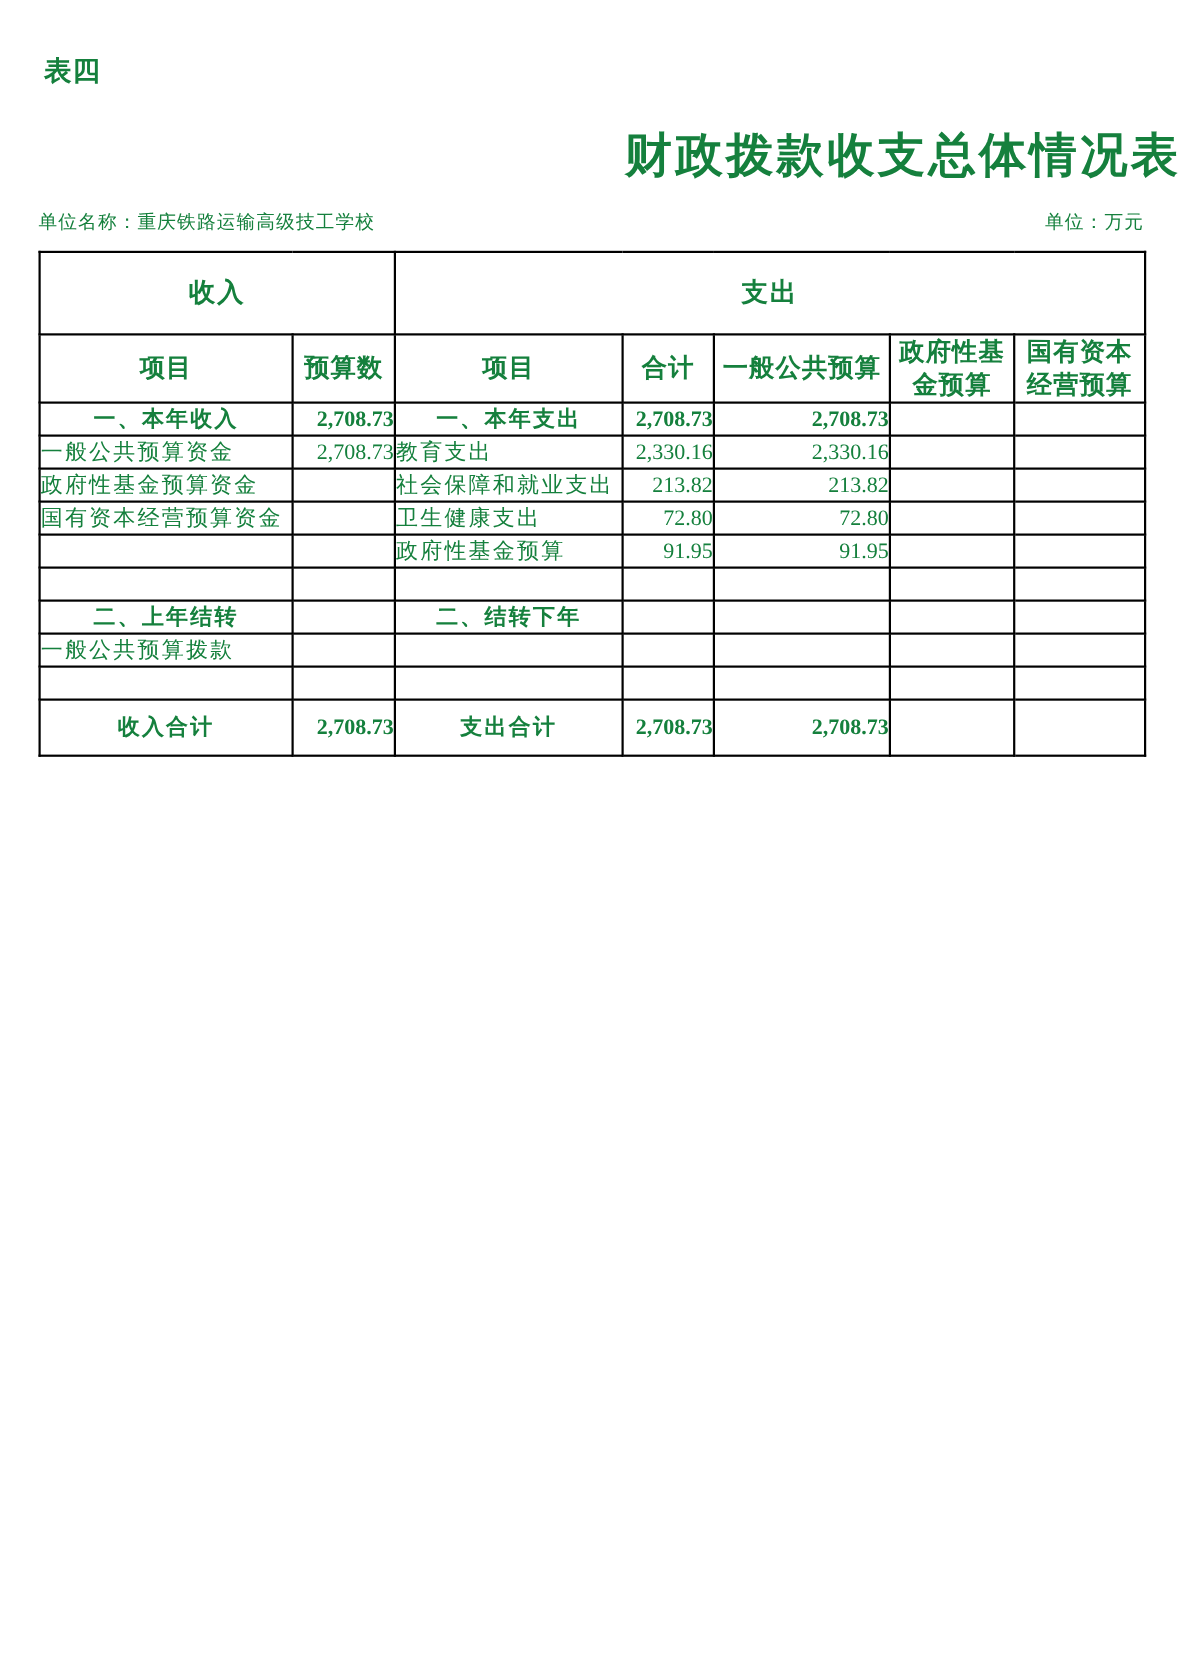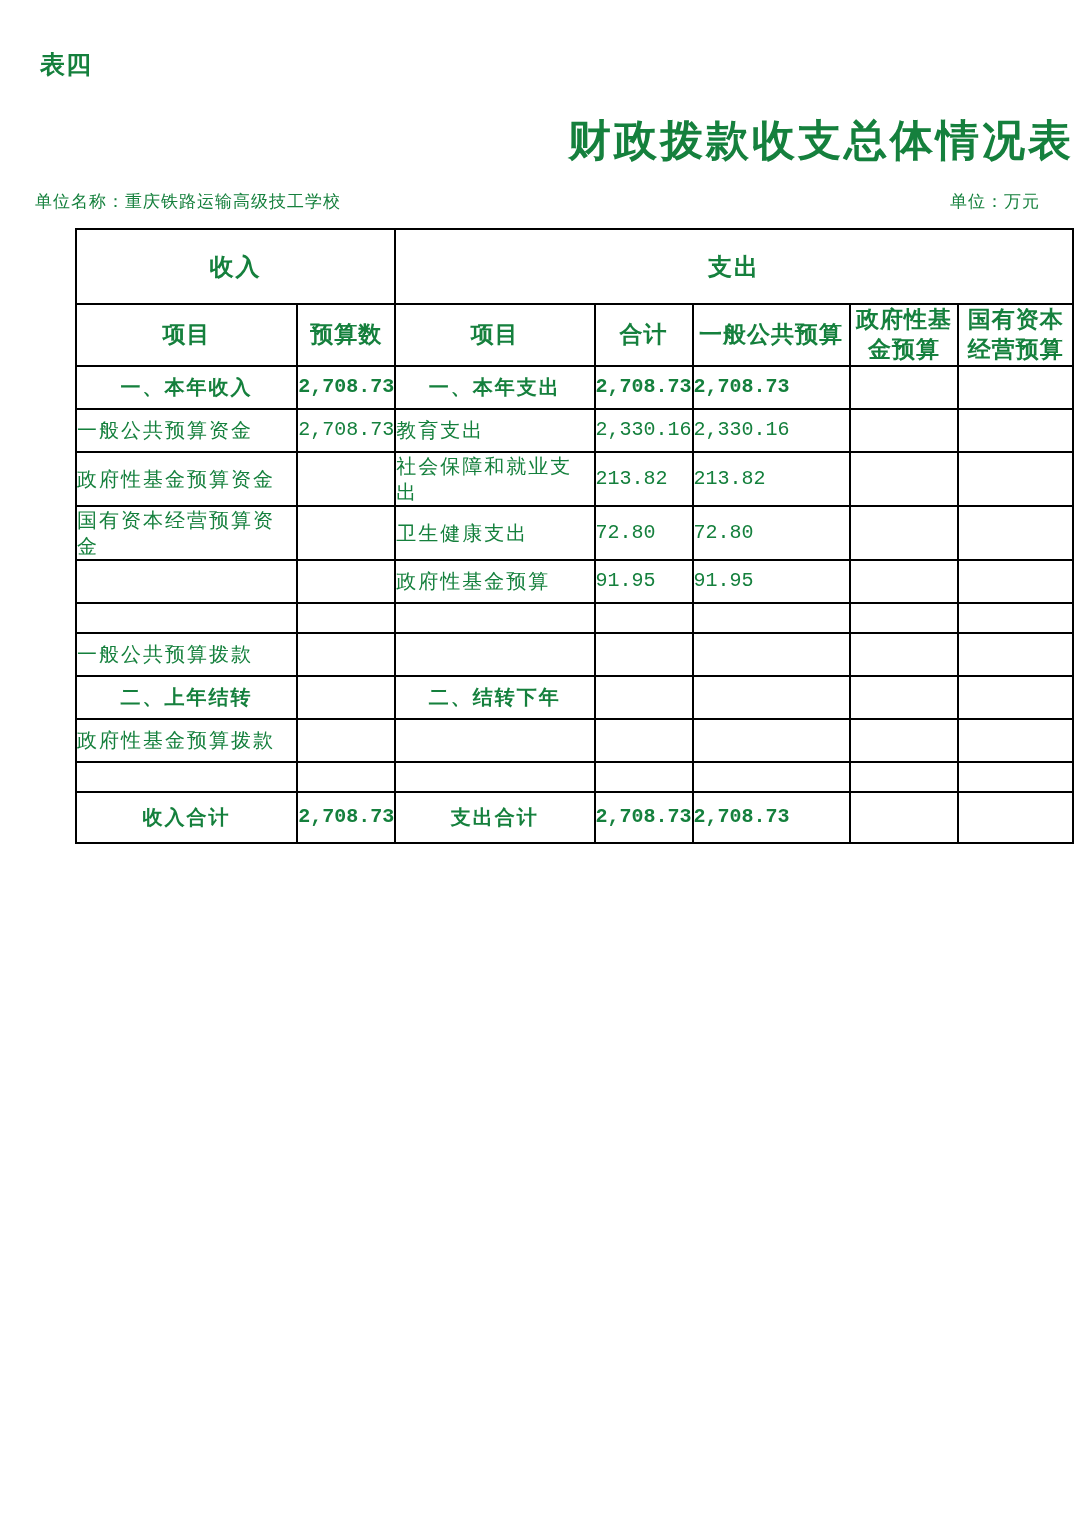--- a/index.html
+++ b/index.html
@@ -18,42 +18,42 @@
     text-align:right; font-weight:bold; font-size:43px;
     letter-spacing:3px; font-family:Liberation Serif, serif;
   }
   .meta {
     position:absolute; top:190px; left:35px; width:1005px;
     display:flex; justify-content:space-between;
     font-size:17px; letter-spacing:1px;
   }
   table.budget {
     position:absolute; top:228px; left:35px;
-    border-collapse:collapse; table-layout:fixed;margin-left:40px;
+    border-collapse:collapse; table-layout:fixed;
   }
   table.budget td, table.budget th {
     border:2px solid #000; padding:0; vertical-align:middle;
     overflow:hidden; line-height:1.3;
   }
   th {
     font-family:"Liberation Sans", sans-serif;
     font-weight:bold; font-size:23px; text-align:center; letter-spacing:1px;
   }
   th.group-h { font-size:24px; letter-spacing:2px; }
   th.pad-lg { padding:0 16px; }
   th.pad-md { padding:0 8px; }
   th.pad-sm { padding:0 6px; }
   tr.h1 { height:75px; }
   tr.h2 { height:58px; }
-  tr.r  { height:43px; }
+  tr.r  { height:30px; }
   tr.rs { height:30px; }
   tr.rt { height:51px; }
   td { font-size:20px; }
   td.item { text-align:left; padding-left:6px; letter-spacing:2px; }
-  td.num  { padding-right:4px; font-family:Liberation Mono, monospace; }
+  td.num  { text-align:right; padding-right:4px; font-family:Liberation Serif, serif; }
   td.num5 { padding-right:6px; }
   tr.cat td.item { text-align:center; font-weight:bold; padding-left:0; }
   tr.cat td.num  { font-weight:bold; }
 </style>
 </head>
 <body>
 
 <div class="sheet">
 
   <div class="table-label">表四</div>
@@ -145,49 +145,40 @@
     <tr class="rs">
       <td class="item"></td>
       <td class="num"></td>
       <td class="item"></td>
       <td class="num"></td>
       <td class="num num5"></td>
       <td class="num"></td>
       <td class="num"></td>
     </tr>
 
-    <tr class="r">
-      <td class="item">一般公共预算拨款</td>
-      <td class="num"></td>
-      <td class="item"></td>
-      <td class="num"></td>
-      <td class="num num5"></td>
-      <td class="num"></td>
-      <td class="num"></td>
-    </tr>
-
     <tr class="r cat">
       <td class="item">二、上年结转</td>
       <td class="num"></td>
       <td class="item">二、结转下年</td>
       <td class="num"></td>
       <td class="num num5"></td>
       <td class="num"></td>
       <td class="num"></td>
     </tr>
 
     <tr class="r">
-      <td class="item">政府性基金预算拨款</td>
-      <td class="num"></td>
-      <td class="item"></td>
-      <td class="num"></td>
-      <td class="num num5"></td>
-      <td class="num"></td>
-      <td class="num"></td>
-    </tr>
+      <td class="item">一般公共预算拨款</td>
+      <td class="num"></td>
+      <td class="item"></td>
+      <td class="num"></td>
+      <td class="num num5"></td>
+      <td class="num"></td>
+      <td class="num"></td>
+    </tr>
+
 
 
     <tr class="rs">
       <td class="item"></td>
       <td class="num"></td>
       <td class="item"></td>
       <td class="num"></td>
       <td class="num num5"></td>
       <td class="num"></td>
       <td class="num"></td>

